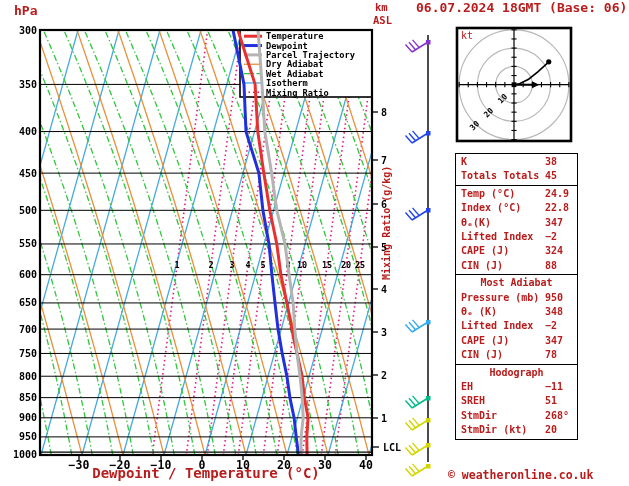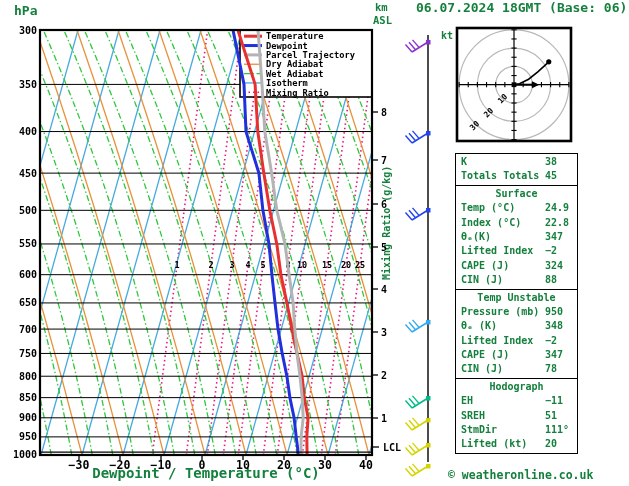--- a/index.html
+++ b/index.html
@@ -1,30 +1,30 @@
 <!DOCTYPE html>
 <html><head>
 <meta charset="utf-8">
 <style>
   html,body{margin:0;padding:0;background:#fff;}
   #stage{position:relative;width:629px;height:486px;background:#fff;overflow:hidden;
-         font-family:"DejaVu Sans Mono",monospace;color:#15803d;}
+         font-family:"DejaVu Sans Mono",monospace;color:#b91c1c;}
   .abs{position:absolute;}
   .ttl{font-weight:bold;font-size:13px;white-space:pre;}
   .small{font-weight:bold;font-size:10.5px;white-space:pre;}
   #mixlabel{left:381px;top:280px;transform:rotate(-90deg);transform-origin:0 0;
             font-weight:bold;font-size:10px;white-space:pre;}
   #xlabel{left:88px;top:465px;width:236px;text-align:center;font-weight:bold;font-size:14px;}
   #copyright{left:448px;top:468px;font-weight:bold;font-size:11.5px;}
   #datetime{left:416px;top:0;}
   #station{left:56px;top:8px;}
   #hpa{left:14px;top:3px;}
   #kmlab{left:375px;top:1px;}
   #asllab{left:373px;top:14px;}
-  #ktlab{left:441px;top:30px;font-weight:bold;font-size:10px;}
+  #ktlab{left:461px;top:30px;font-weight:normal;font-size:10px;}
   
   #datatable{left:455px;top:153px;width:123px;}
   .tsec{border:1.5px solid #000;background:#fff;margin-top:-1.5px;padding:1px 0 2px 0;}
   .tsec:first-child{margin-top:0;}
   .thead{text-align:center;font-size:10px;font-weight:bold;line-height:14.3px;white-space:pre;}
   .trow{display:grid;grid-template-columns:89px auto;font-size:10px;font-weight:bold;
         line-height:14.3px;white-space:pre;}
   .tlab{padding-left:5px;overflow:hidden;}
   svg{position:absolute;left:0;top:0;pointer-events:none;}
   svg text{font-family:"DejaVu Sans Mono",monospace;font-weight:bold;fill:#000;}
@@ -41,42 +41,41 @@
   <div class="abs" id="mixlabel">Mixing Ratio (g/kg)</div>
   <div class="abs ttl" id="xlabel">Dewpoint / Temperature (°C)</div>
   <div class="abs ttl" id="copyright">© weatheronline.co.uk</div>
 
   <div class="abs" id="datatable">
       <div class="tsec">
         <div class="trow"><span class="tlab">K</span><span>38</span></div>
         <div class="trow"><span class="tlab">Totals Totals</span><span>45</span></div>
       </div>
       <div class="tsec">
-        <div class="thead">Surface</div>
         <div class="trow"><span class="tlab">Temp (°C)</span><span>24.9</span></div>
         <div class="trow"><span class="tlab">Index (°C)</span><span>22.8</span></div>
         <div class="trow"><span class="tlab">θₑ(K)</span><span>347</span></div>
         <div class="trow"><span class="tlab">Lifted Index</span><span>−2</span></div>
         <div class="trow"><span class="tlab">CAPE (J)</span><span>324</span></div>
         <div class="trow"><span class="tlab">CIN (J)</span><span>88</span></div>
       </div>
       <div class="tsec">
-        <div class="thead">Temp Unstable</div>
+        <div class="thead">Most Adiabat</div>
         <div class="trow"><span class="tlab">Pressure (mb)</span><span>950</span></div>
         <div class="trow"><span class="tlab">θₑ (K)</span><span>348</span></div>
         <div class="trow"><span class="tlab">Lifted Index</span><span>−2</span></div>
         <div class="trow"><span class="tlab">CAPE (J)</span><span>347</span></div>
         <div class="trow"><span class="tlab">CIN (J)</span><span>78</span></div>
       </div>
       <div class="tsec">
         <div class="thead">Hodograph</div>
         <div class="trow"><span class="tlab">EH</span><span>−11</span></div>
         <div class="trow"><span class="tlab">SREH</span><span>51</span></div>
-        <div class="trow"><span class="tlab">StmDir</span><span>111°</span></div>
-        <div class="trow"><span class="tlab">Lifted (kt)</span><span>20</span></div>
+        <div class="trow"><span class="tlab">StmDir</span><span>268°</span></div>
+        <div class="trow"><span class="tlab">StmDir (kt)</span><span>20</span></div>
       </div>
     </div>
 
   <svg id="chart" width="629" height="486" viewBox="0 0 629 486">
       <defs>
         <clipPath id="pc">
           <rect x="40" y="30" width="332" height="425"></rect>
         </clipPath>
       </defs>
       <g clip-path="url(#pc)">

